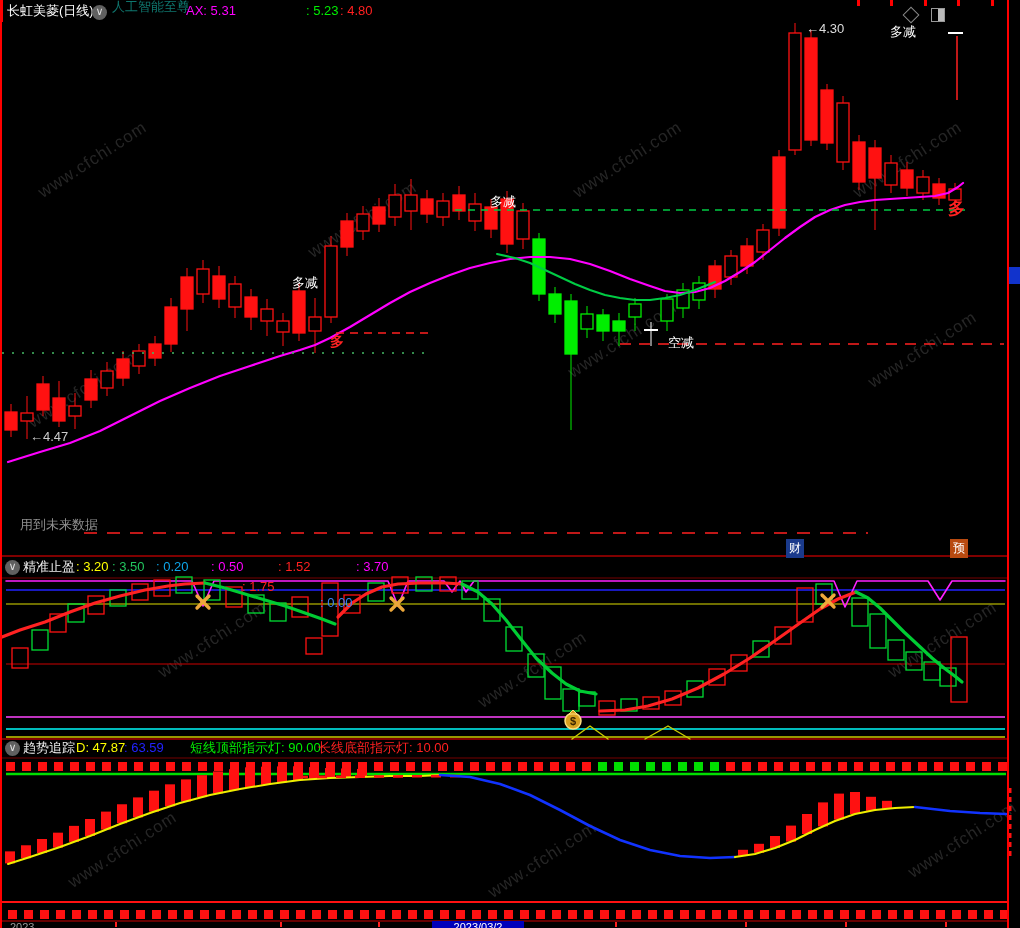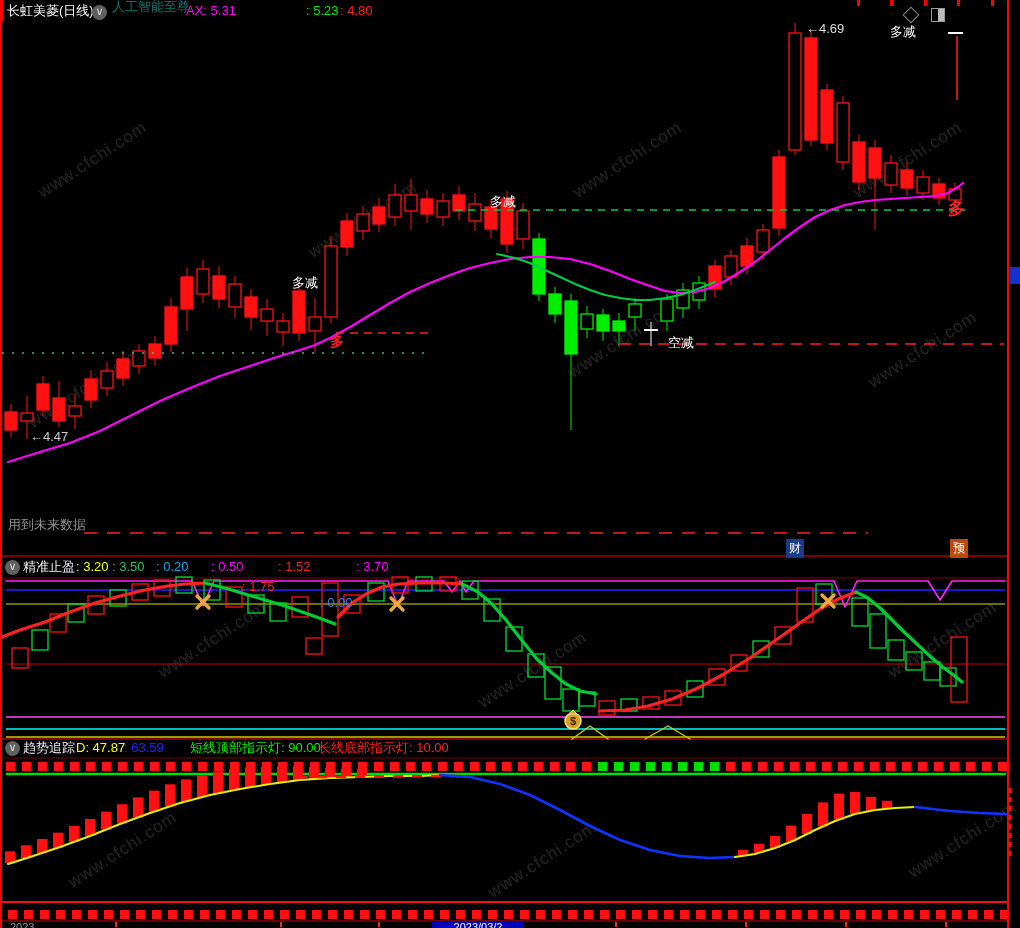--- a/index.html
+++ b/index.html
@@ -451,28 +451,28 @@
   <span class="lbl" style="left:112px;top:0;color:#0f766e">人工智能至尊</span>
   <span class="lbl" style="left: 186px; top: 4px; color: rgb(255, 0, 255);">AX: 5.31</span>
   <span class="lbl" style="left: 306px; top: 4px; color: rgb(0, 238, 0);">: 5.23</span>
   <span class="lbl" style="left: 340px; top: 4px; color: rgb(255, 32, 32);">: 4.80</span>
   <div class="diamond" style="left:905px;top:9px"></div>
   <div class="halfsq" style="left:931px;top:8px">
       <div></div>
     </div>
 
   <span class="lbl" style="left:890px;top:25px;color:#fff">多减</span>
-  <span class="lbl" style="left:806px;top:22px;color:#ddd">←4.69</span>
+  <span class="lbl" style="left:806px;top:22px;color:#ddd">←4.30</span>
   <span class="lbl" style="left:490px;top:195px;color:#fff">多减</span>
   <span class="lbl" style="left:292px;top:276px;color:#fff">多减</span>
   <span class="lbl" style="left:668px;top:336px;color:#fff">空减</span>
   <span class="lbl" style="left:330px;top:333px;color:#ff2222;font-weight:bold;font-size:14px">多</span>
   <span class="lbl" style="left:948px;top:199px;color:#ff2222;font-weight:bold;font-size:17px">多</span>
   <span class="lbl" style="left:30px;top:430px;color:#ccc">←4.47</span>
-  <span class="lbl" style="left:8px;top:518px;color:#909090">用到未来数据</span>
+  <span class="lbl" style="left:20px;top:518px;color:#909090">用到未来数据</span>
   <span class="badge" style="left:786px;top:539px;background:#1a3a8c">财</span>
   <span class="badge" style="left:950px;top:539px;background:#b84a10">预</span>
   <div class="hline" style="left:1009px;top:267px;width:11px;height:17px;background:#1133cc;z-index:6"></div>
 
   <div class="circle-btn" style="left:5px;top:560px">∨</div>
   <span class="lbl" style="left:23px;top:560px;color:#eee">精准止盈</span>
   <span class="lbl" style="left: 76px; top: 560px; color: rgb(255, 255, 0);">: 3.20</span>
   <span class="lbl" style="left: 112px; top: 560px; color: #22c55e;">: 3.50</span>
   <span class="lbl" style="left: 156px; top: 560px; color: #0ea5e9;">: 0.20</span>
   <span class="lbl" style="left: 192px; top: 560px; color: rgb(255, 0, 255); margin-left: 19px;">: 0.50</span>

